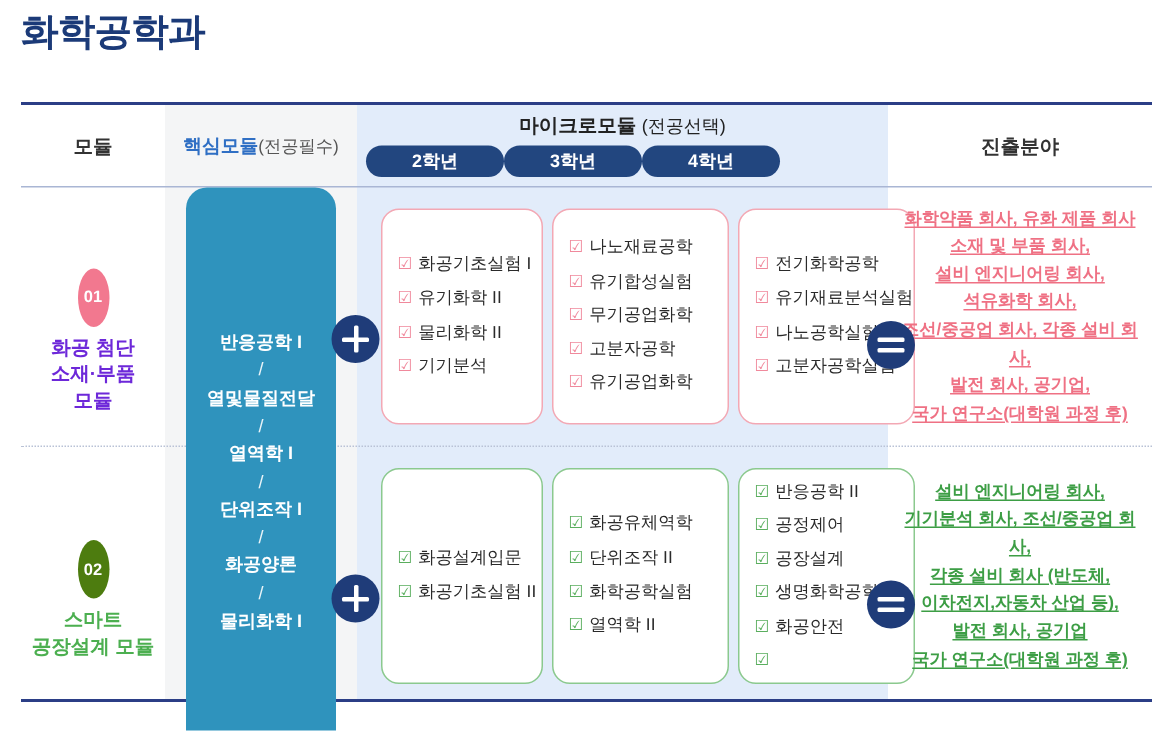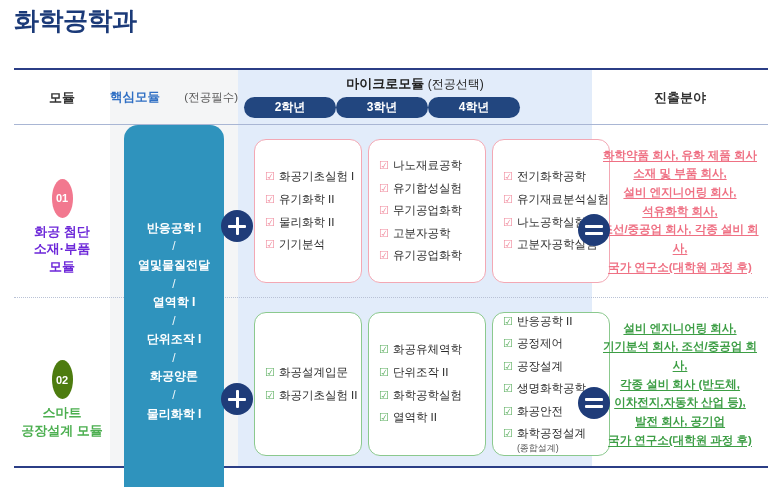--- a/index.html
+++ b/index.html
@@ -62,21 +62,21 @@
     height: 55px;
     display: flex;
     align-items: center;
     justify-content: center;
     font-size: 13px;
     font-weight: bold;
     color: #333;
   }
   .th-module { left: 0;   width: 96px; }
   .th-field  { left: 578px; width: 176px; }
-  .th-core   { left: 96px; width: 128px; font-size: 12.5px; justify-content: space-between; }
+  .th-core   { left: 96px; width: 128px; font-size: 12.5px; }
   .th-core .accent { color: #2f6fc4; font-weight: bold; }
   .th-core .sub { color: #555; font-weight: normal; font-size: 11.5px; }
 
   .th-micro {
     position: absolute;
     left: 224px; top: 0; width: 354px; height: 55px;
   }
   .micro-title {
     text-align: center;
     font-size: 13px;
@@ -371,20 +371,21 @@
           </div>
       </div>
 
       <div class="field-cell">
         <div class="field-text">
           <div>화학약품 회사, 유화 제품 회사</div>
           <div>소재 및 부품 회사,</div>
           <div>설비 엔지니어링 회사,</div>
           <div>석유화학 회사,</div>
           <div>조선/중공업 회사, 각종 설비 회사,</div>
+          <div>발전 회사, 공기업,</div>
           <div>국가 연구소(대학원 과정 후)</div>
         </div>
       </div>
     </div>
 
     <div class="row row-2">
       <div class="mod-cell mod-green">
         <div class="mod-badge">02</div>
         <div class="mod-name">
           <div>스마트</div>
@@ -438,21 +439,20 @@
         <div class="course">
             <span class="chk">☑</span>
             <span>생명화학공학</span>
           </div>
         <div class="course">
             <span class="chk">☑</span>
             <span>화공안전</span>
           </div>
         <div class="course">
             <span class="chk">☑</span>
-            <span><span>화학공정설계</span><span class="note">(종합설계)</span></span>
           </div>
       </div>
 
       <div class="field-cell">
         <div class="field-text">
           <div>설비 엔지니어링 회사,</div>
           <div>기기분석 회사, 조선/중공업 회사,</div>
           <div>각종 설비 회사 (반도체,</div>
           <div>이차전지,자동차 산업 등),</div>
           <div>발전 회사, 공기업</div>

